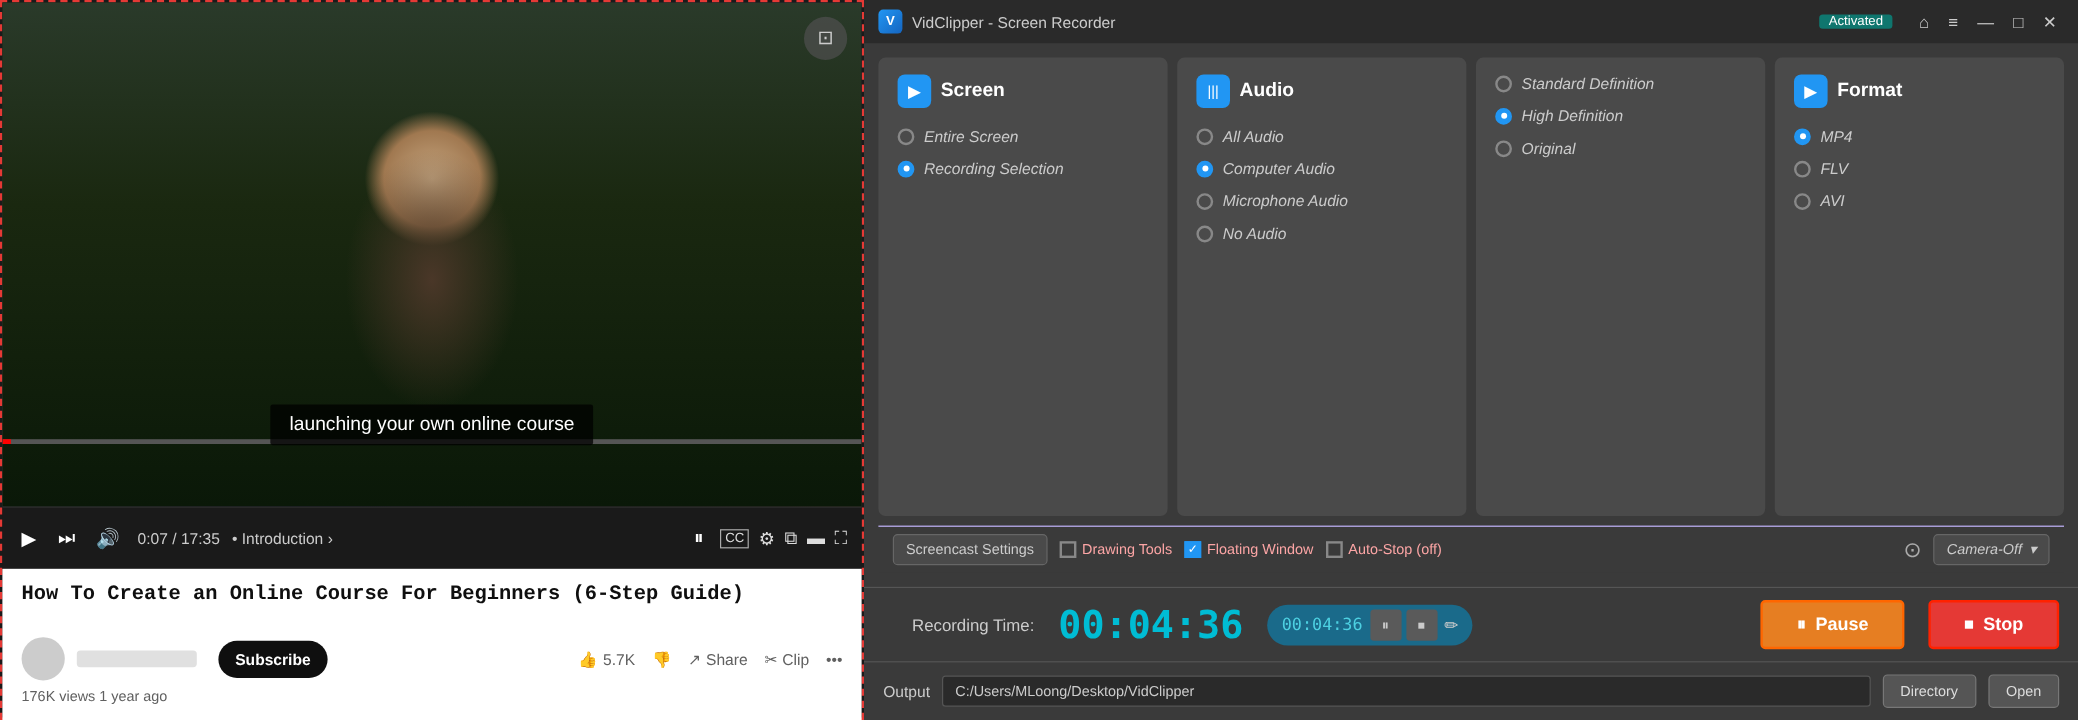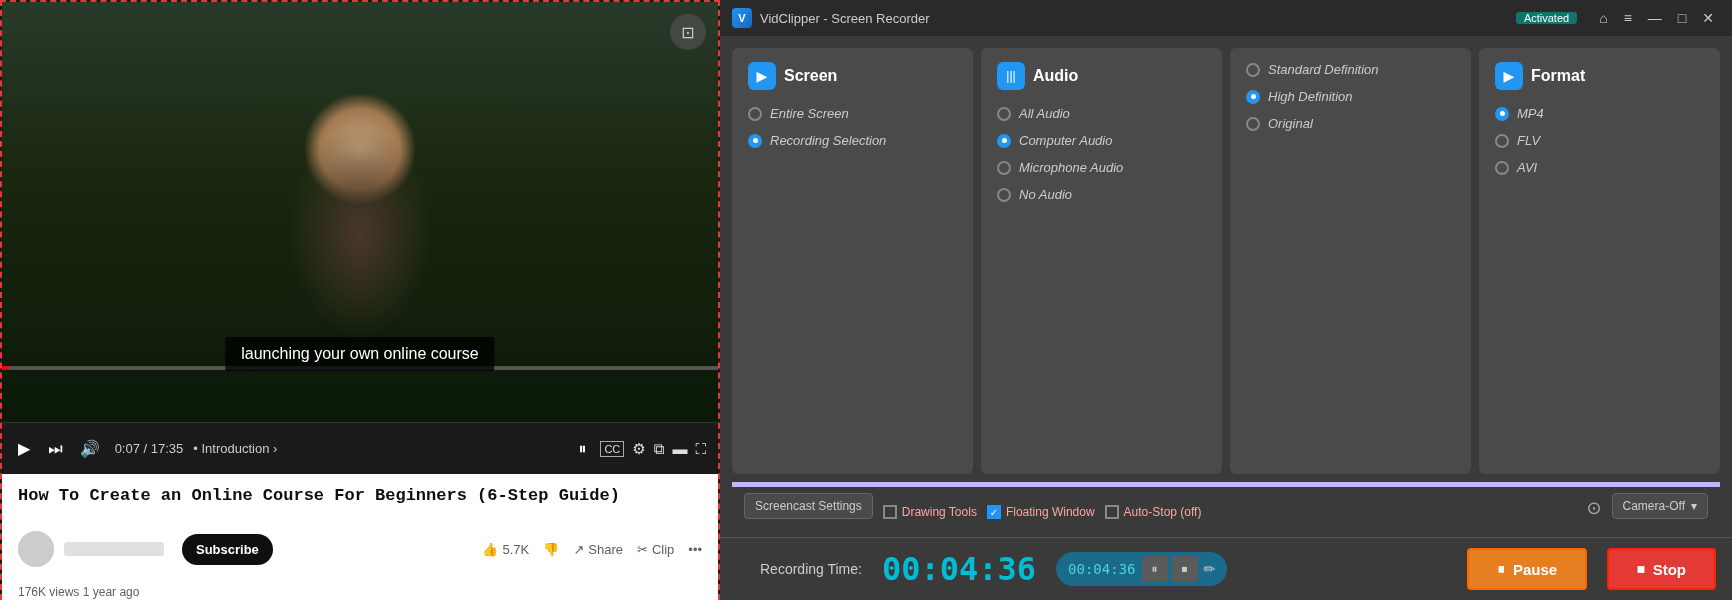--- a/index.html
+++ b/index.html
@@ -350,24 +350,24 @@
     .radio-label {
       color: #ccc;
       font-size: 13px;
     }
 
     
     .bottom-toolbar {
       background: #3a3a3a;
       padding: 6px 12px;
       display: flex;
-      align-items: flex-end;
+      align-items: center;
       gap: 10px;
       flex-shrink: 0;
-      border-top: 5px solid #c4b5fd;
+      border-top: 1px solid #c4b5fd;
     }
 
     .toolbar-btn {
       background: #4a4a4a;
       border: 1px solid #666;
       color: #ccc;
       font-size: 12px;
       padding: 5px 10px;
       border-radius: 4px;
       cursor: pointer;
@@ -411,20 +411,21 @@
       background: #4a4a4a;
       border: 1px solid #666;
       color: #ccc;
       font-size: 12px;
       padding: 5px 10px;
       border-radius: 4px;
       display: flex;
       align-items: center;
       gap: 6px;
       cursor: pointer;
+      font-style: italic;
     }
 
     
     .recording-section {
       background: #3a3a3a;
       padding: 10px 16px;
       display: flex;
       align-items: center;
       gap: 20px;
       flex-shrink: 0;
@@ -588,21 +589,21 @@
       <div class="channel-name"></div>
       <button class="subscribe-btn">Subscribe</button>
       <div class="action-row" style="margin-left:auto; margin-top:0;">
         <button class="action-btn">👍 <span>5.7K</span></button>
         <button class="action-btn">👎</button>
         <button class="action-btn">↗ <span>Share</span></button>
         <button class="action-btn">✂ <span>Clip</span></button>
         <button class="action-btn">•••</button>
       </div>
     </div>
-    <div class="views-row" style="margin-top:18px;">176K views  1 year ago</div>
+    <div class="views-row" style="margin-top:6px;">176K views  1 year ago</div>
   </div>
 </div>
 
 <div class="right-panel">
 
   <div class="title-bar">
     <div class="app-icon">V</div>
     <span class="title-text">VidClipper - Screen Recorder</span>
     <span class="activated-badge">Activated</span>
     <div class="win-controls">
@@ -729,13 +730,19 @@
     <button class="pause-btn">
       <span>⏸</span>
       <span>Pause</span>
     </button>
     <button class="stop-btn">
       <span>⏹</span>
       <span>Stop</span>
     </button>
   </div>
 
+  <div class="output-section">
+    <span class="output-label">Output</span>
+    <input class="output-path" type="text" readonly="" value="C:/Users/MLoong/Desktop/VidClipper" style="">
+    <button class="output-btn">Directory</button>
+    <button class="output-btn">Open</button>
+  </div>
 </div>
 
 </body></html>

